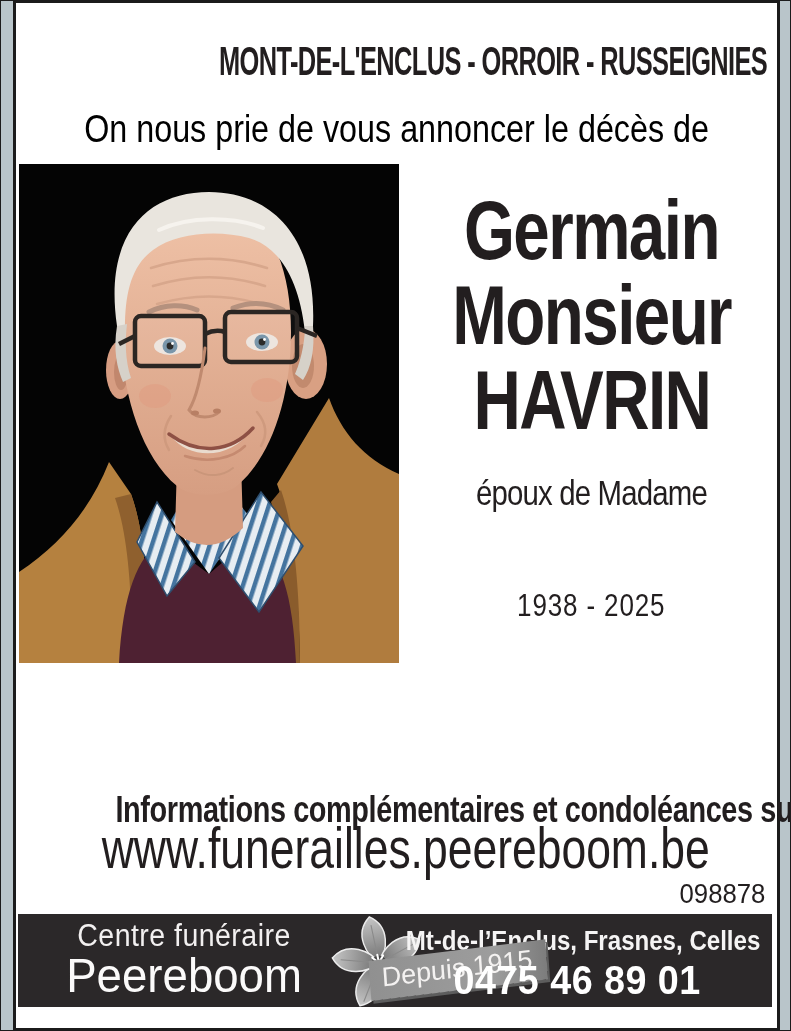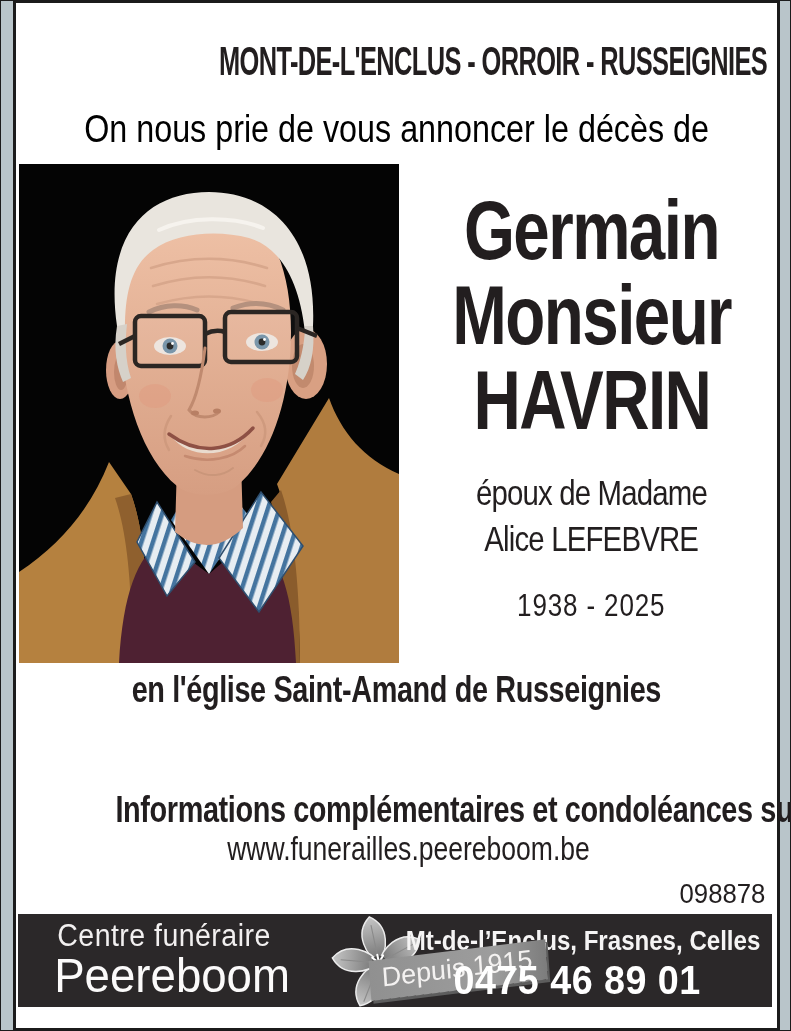--- a/index.html
+++ b/index.html
@@ -30,27 +30,27 @@
   .names .sx{transform:scaleX(0.78);letter-spacing:-2px;}
   .relation{left:406px;width:371px;top:470px;font-size:35px;font-weight:normal;line-height:46px;}
   .relation .sx{transform:scaleX(0.84);letter-spacing:-1px;}
   .years{left:406px;width:371px;top:588px;font-size:31px;font-weight:400;}
   .years .sx{transform:scaleX(0.84);letter-spacing:1px;}
 
   .ceremony{left:16px;width:761px;top:670px;font-size:37px;font-weight:bold;line-height:39px;}
   .ceremony .sx{transform:scaleX(0.78);letter-spacing:-0.5px;}
   .infolabel{left:16px;width:761px;top:790px;font-size:37px;font-weight:bold;line-height:39px;}
   .infolabel .sx{transform:scaleX(0.78);letter-spacing:-0.5px;}
-  .url{left:16px;width:689px;top:824px;font-size:34px;font-weight:400;line-height:48px;padding-left:48px;}
+  .url{left:16px;width:689px;top:824px;font-size:57px;font-weight:400;line-height:48px;}
   .url .sx{transform:scaleX(0.78);}
   .refnum{right:26px;top:878px;font-size:28px;text-align:right;}
   .refnum .sxr{transform:scaleX(0.92);}
 
   .bar{left:18px;top:914px;width:754px;height:93px;background:#2b2829;}
-  .brand{position:absolute;left:30px;top:5px;width:304px;color:#f2f0f0;}
+  .brand{position:absolute;left:14px;top:5px;width:304px;text-align:center;color:#f2f0f0;}
   .brand-l1{font-size:31px;line-height:33px;font-weight:400;}
   .brand-l1 .sx{transform:scaleX(0.92);letter-spacing:0.5px;}
   .brand-l2{font-size:48px;line-height:47px;font-weight:400;color:#fbfafa;}
   .brand-l2 .sx{transform:scaleX(0.95);}
   .flower{position:absolute;left:298px;top:1px;width:126px;height:92px;}
   .locs{position:absolute;right:12px;top:11px;width:420px;text-align:right;
         color:#f5f4f4;font-size:28px;font-weight:bold;}
   .locs .sxr{transform:scaleX(0.86);}
   .phone{position:absolute;right:10px;top:43px;width:330px;text-align:left;
         color:#ffffff;font-size:41px;font-weight:bold;}
@@ -151,29 +151,27 @@
   </svg>
 
   <div class="abs ctr names">
     <div><span class="sx">Germain</span></div>
     <div><span class="sx">Monsieur</span></div>
     <div><span class="sx">HAVRIN</span></div>
   </div>
 
   <div class="abs ctr relation">
     <div><span class="sx">époux de Madame</span></div>
-    <div><span class="sx">Alice LEFEBVRE</span></div>
   </div>
 
   <div class="abs ctr years">
     <span class="sx">1938 - 2025</span>
   </div>
 
   <div class="abs ctr ceremony">
-    <div><span class="sx">en l'église Saint-Amand de Russeignies</span></div>
   </div>
 
   <div class="abs ctr infolabel">
     <span class="sx">Informations complémentaires et condoléances sur :</span>
   </div>
 
   <div class="abs ctr url">
     <span class="sx">www.funerailles.peereboom.be</span>
   </div>
 

